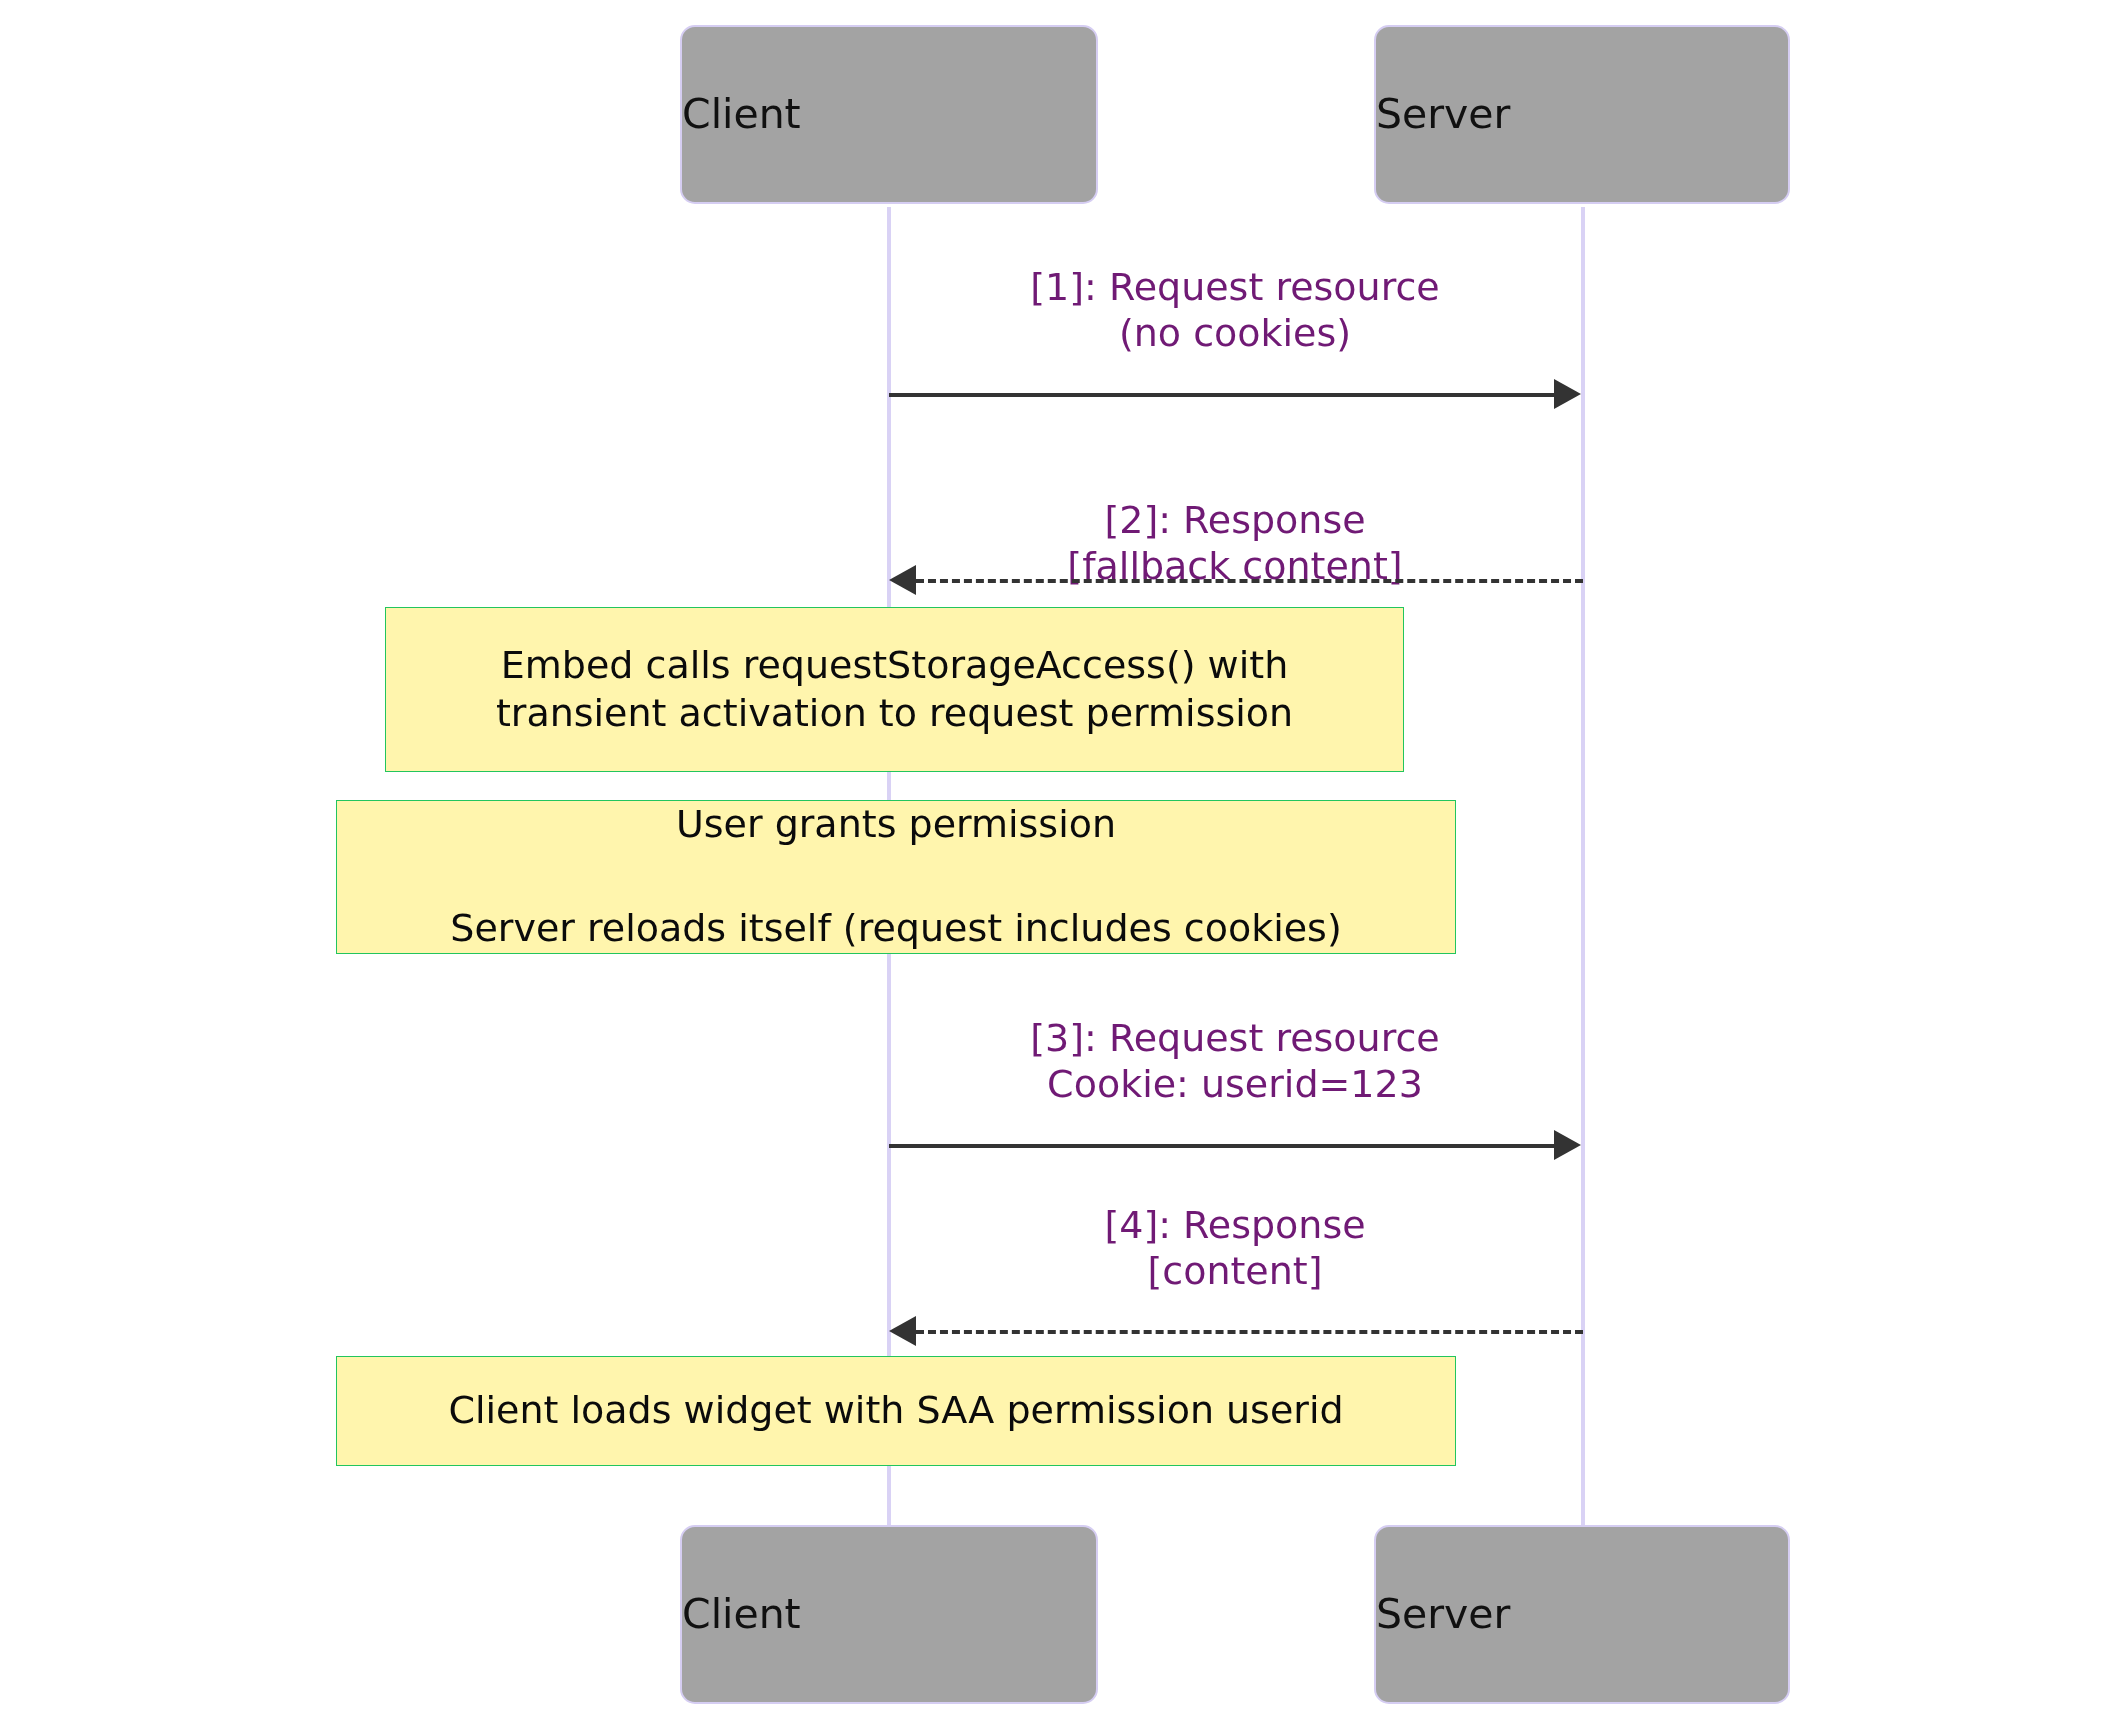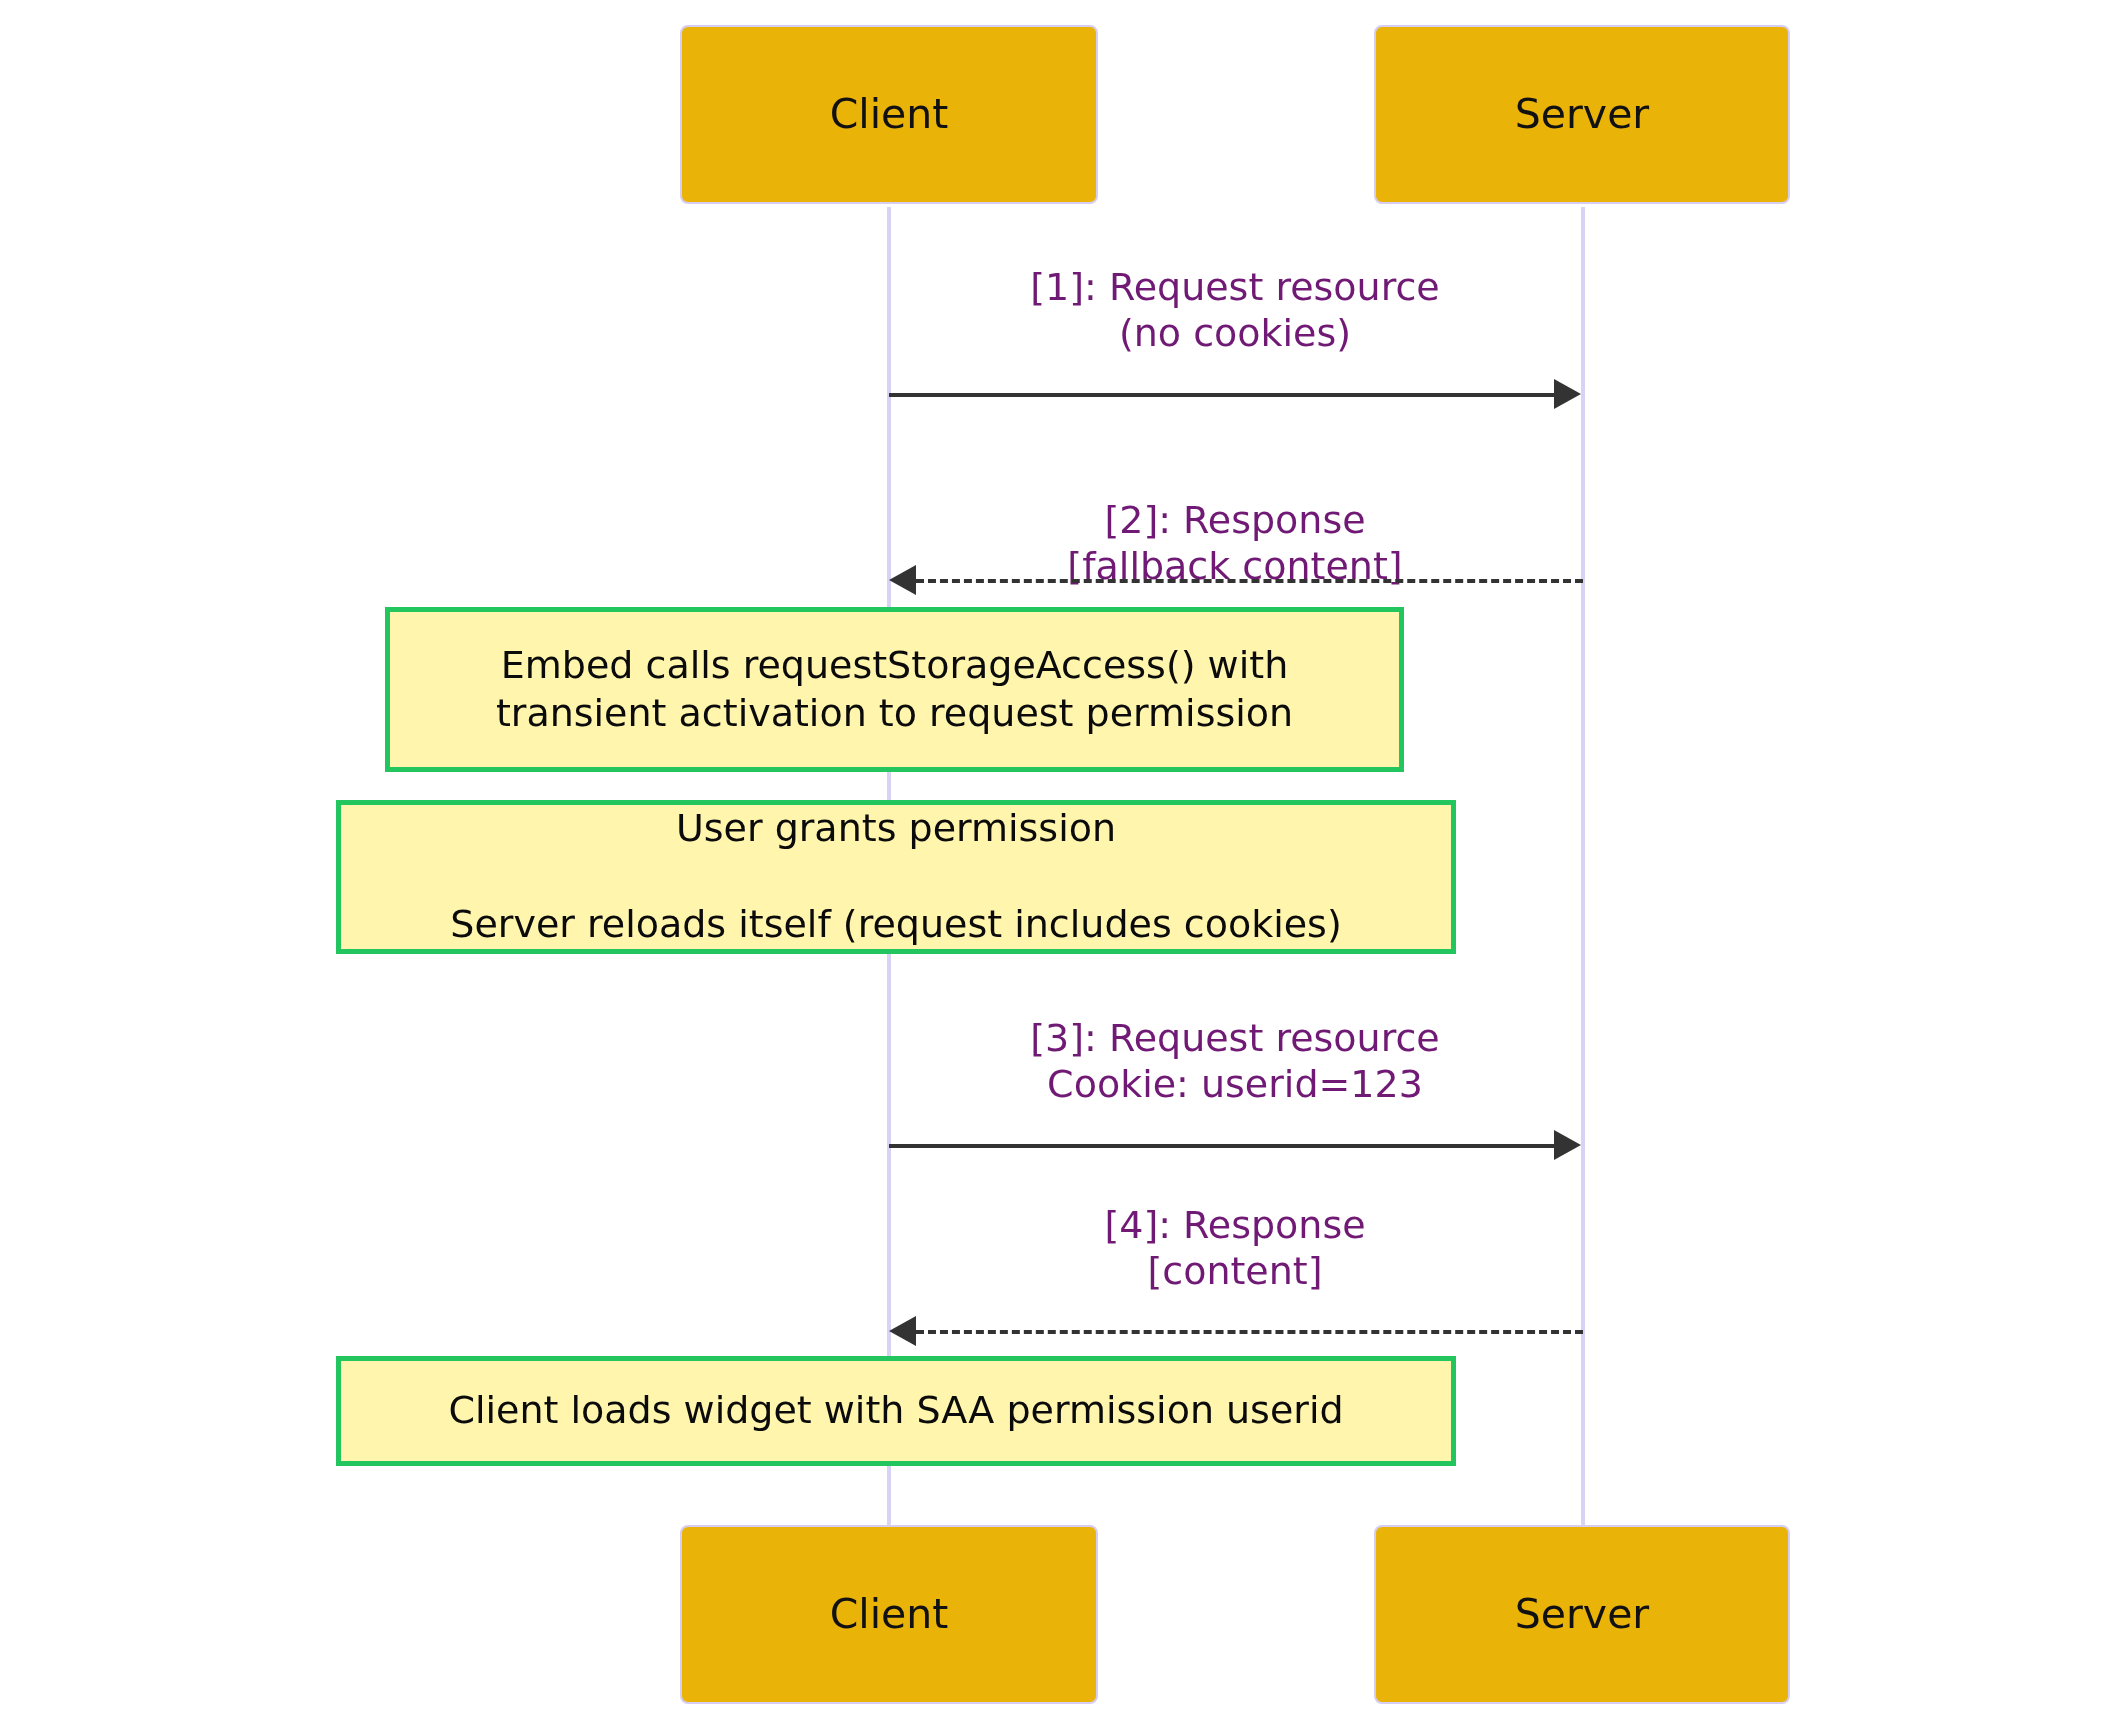--- a/index.html
+++ b/index.html
@@ -12,45 +12,44 @@
     width: 2126px;
     height: 1732px;
     background: #ffffff;
     font-family: "DejaVu Sans", sans-serif;
     overflow: hidden;
   }
   
   .actor-box {
     position: absolute;
     box-sizing: border-box;
-    background: #eab308;
+    background: #a3a3a3;
     border: 2px solid #D5CDF2;
-    border-radius: 8px;
+    border-radius: 15px;
     display: flex;
     align-items: center;
-    justify-content: center;
   }
   .actor-label {
     font-size: 41px;
     color: #111111;
     font-family: "DejaVu Sans", sans-serif;
     line-height: 1;
   }
   
   .lifeline {
     position: absolute;
     width: 3.9px;
     background: #D9D2F5;
   }
   
   .note {
     position: absolute;
     box-sizing: border-box;
     background: #FFF5AD;
-    border: 5px solid #22c55e;
+    border: 1px solid #22c55e;
     display: flex;
     flex-direction: column;
     align-items: center;
     justify-content: center;
   }
   .note-line {
     font-size: 38px;
     color: #0b0b0b;
     line-height: 1.26;
     white-space: nowrap;

